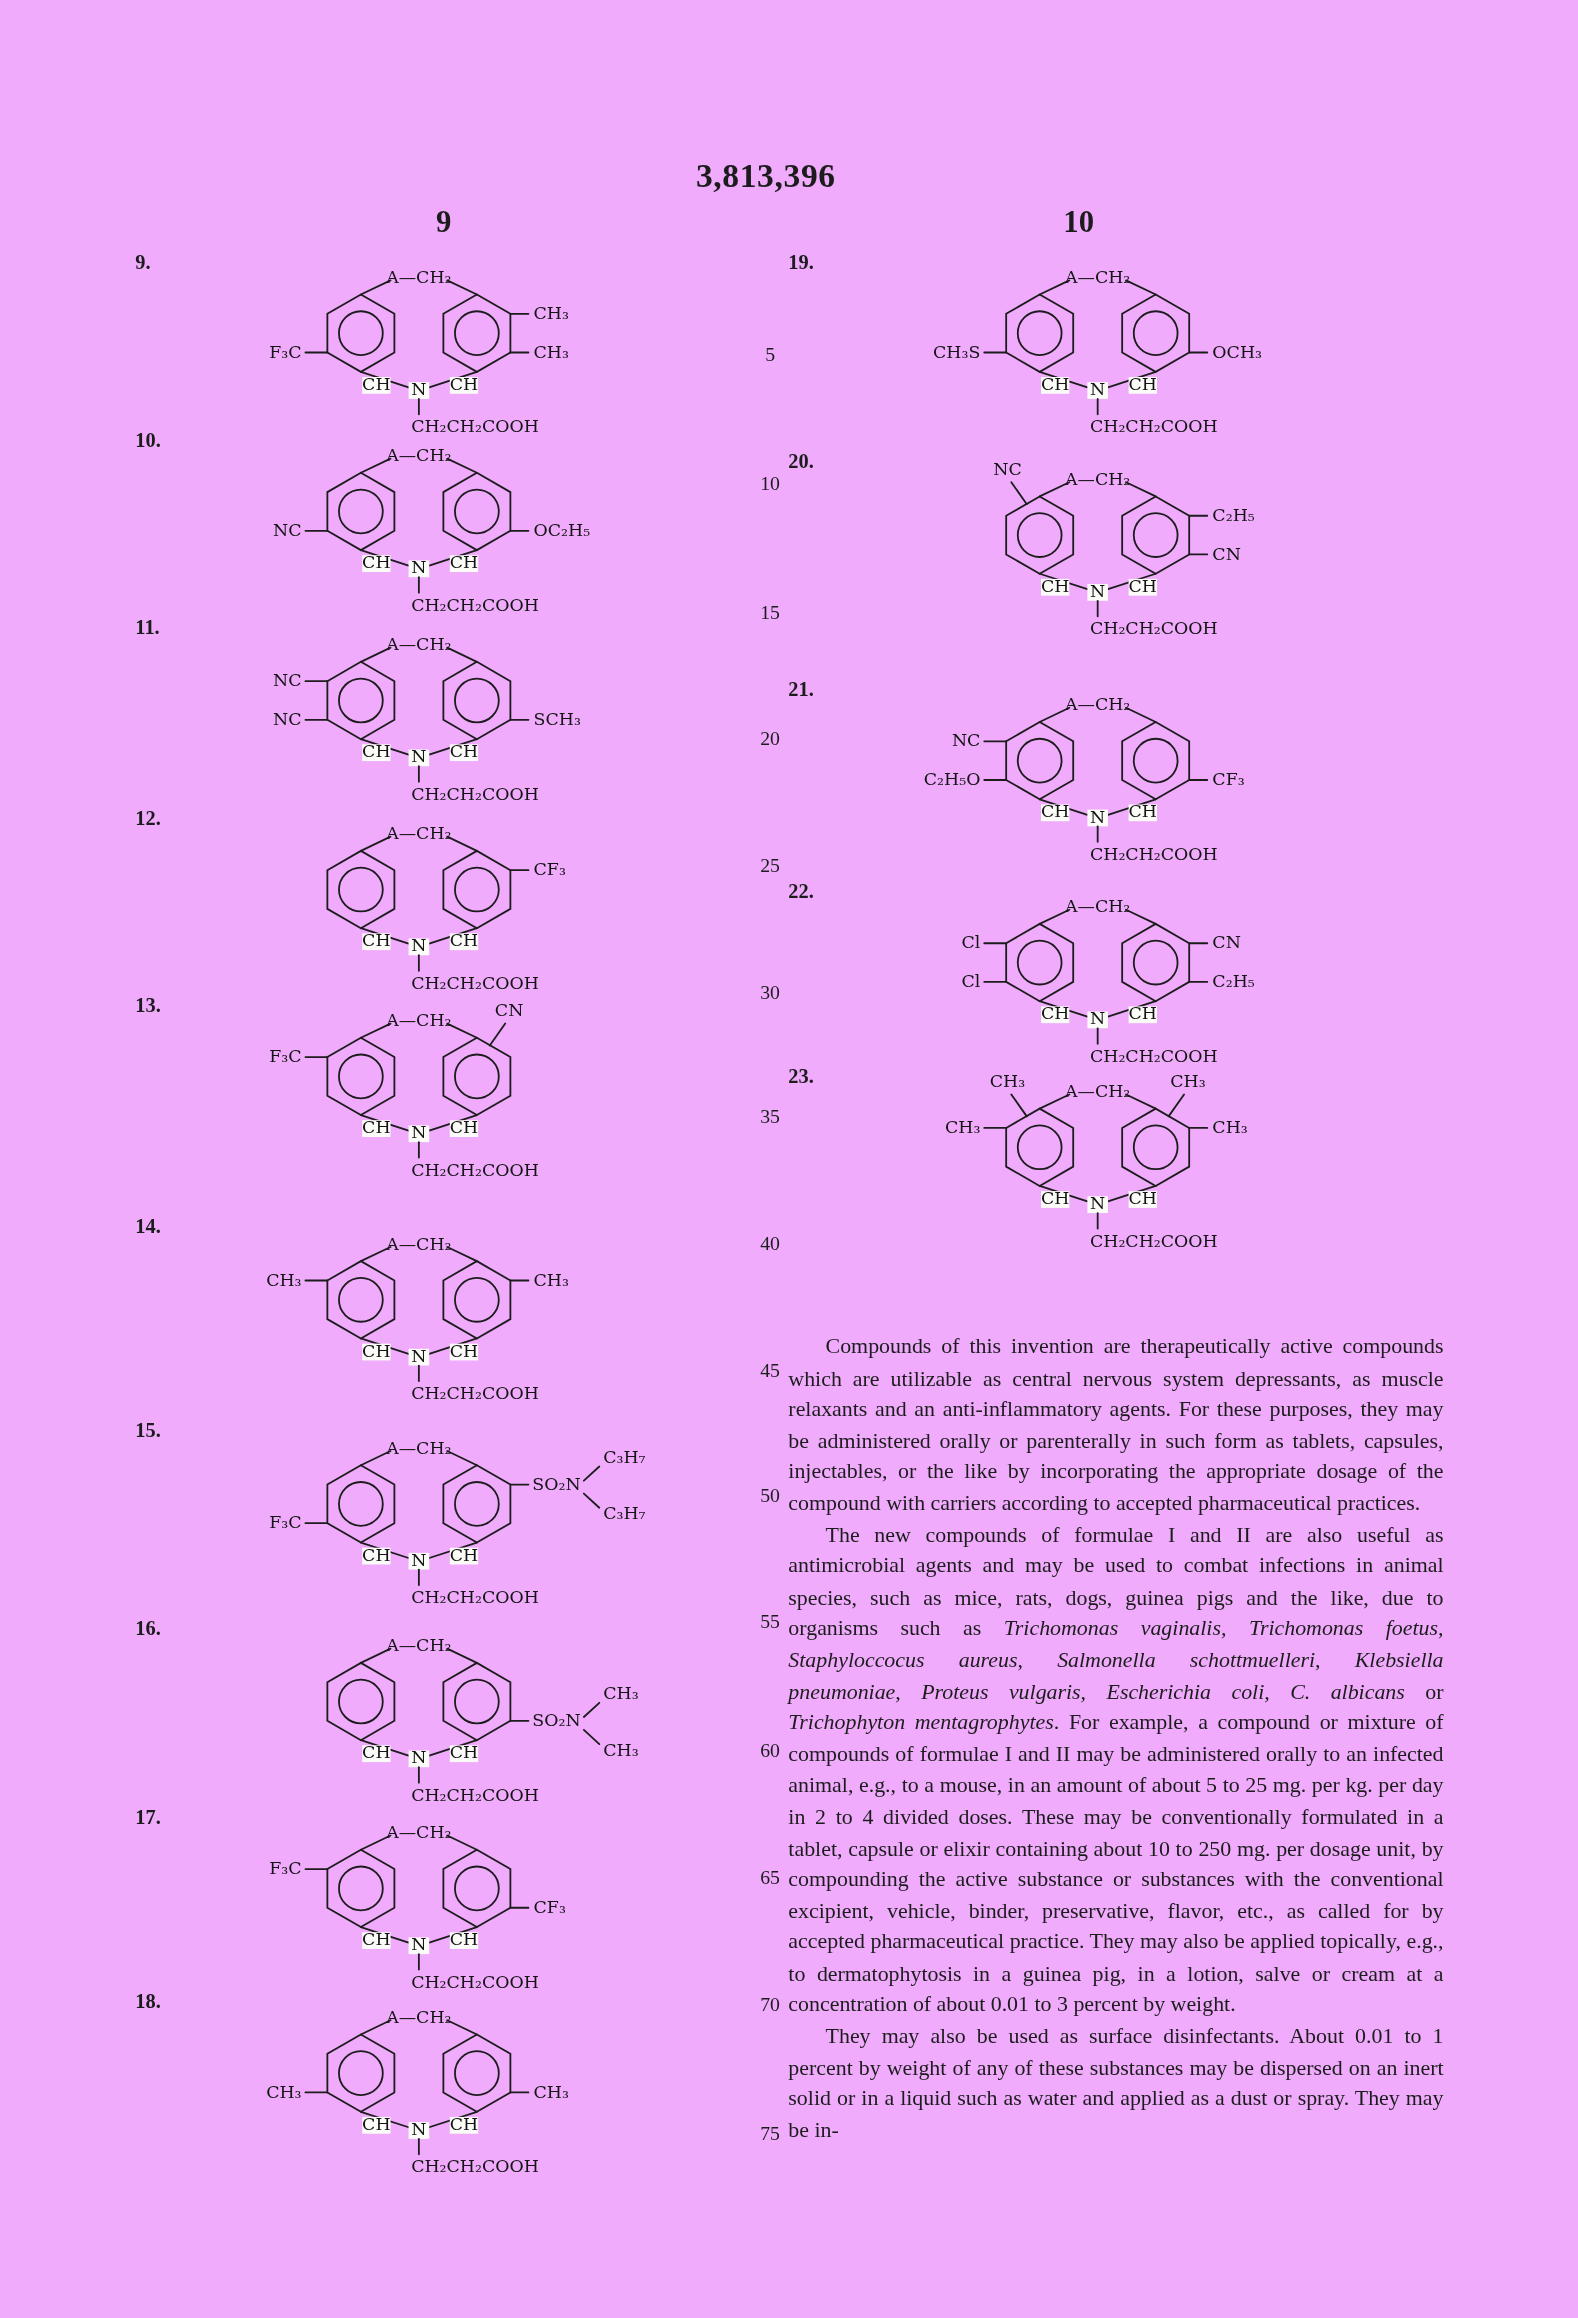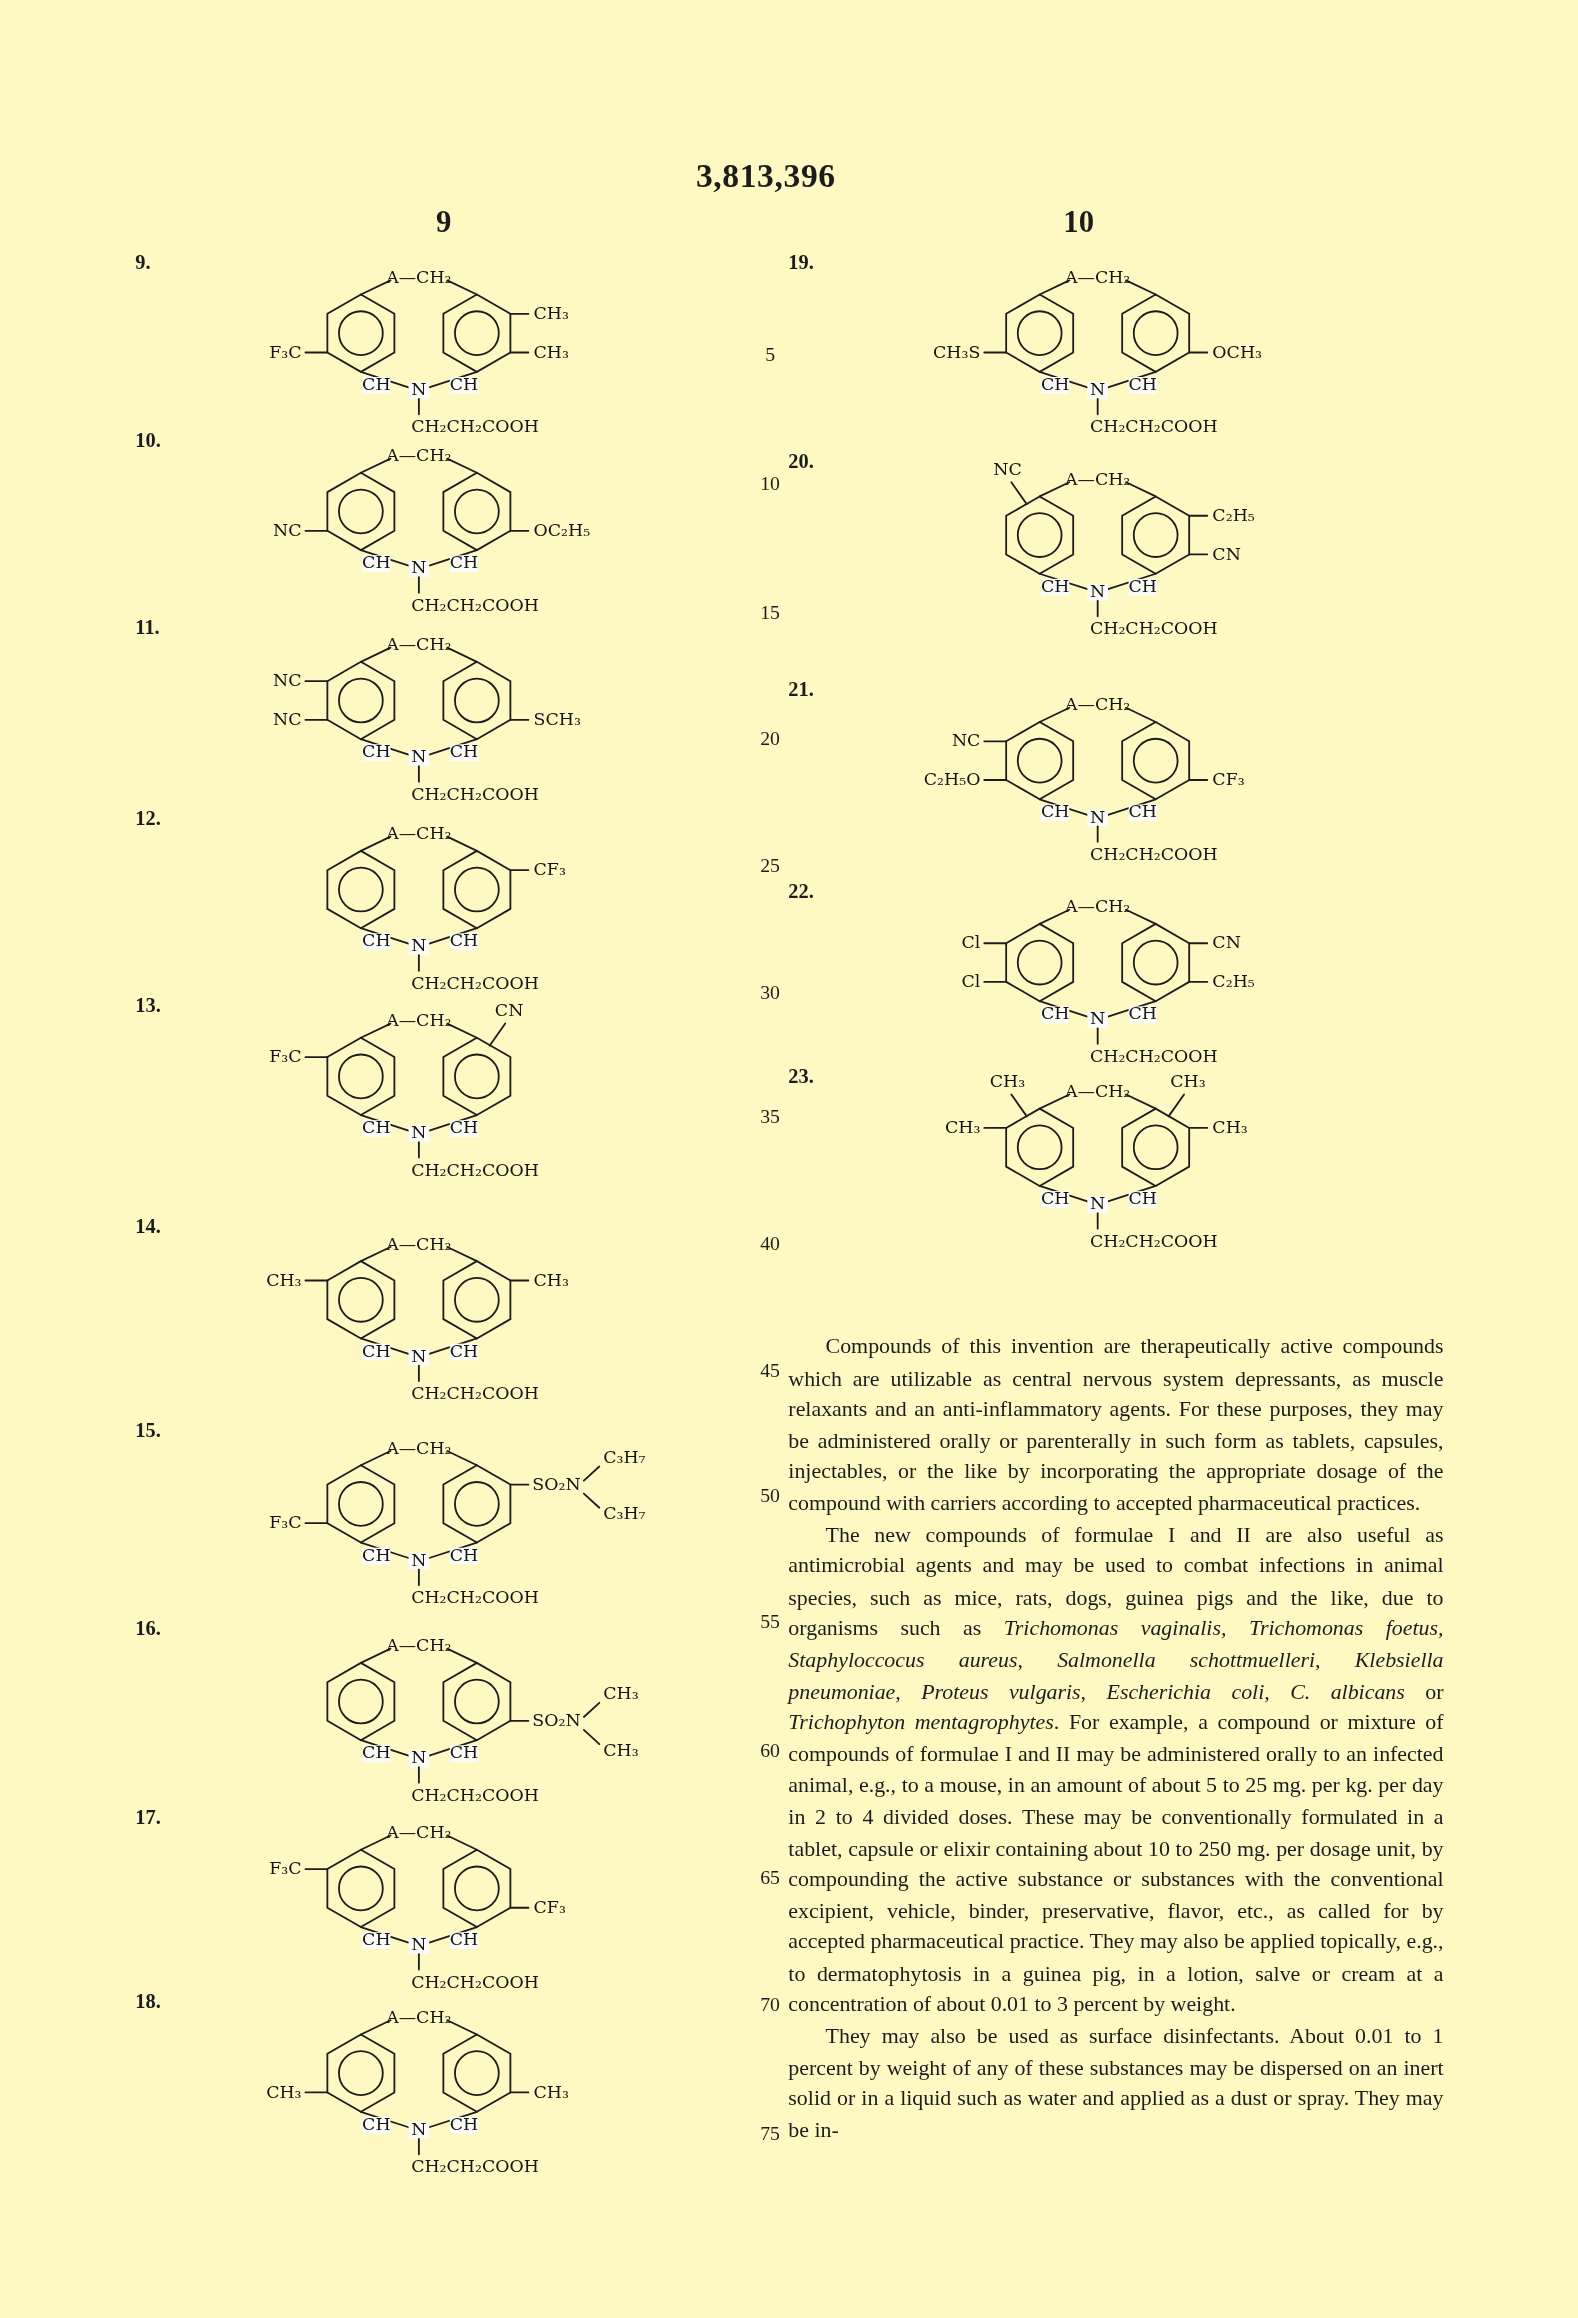--- a/index.html
+++ b/index.html
@@ -1,16 +1,16 @@
 <!DOCTYPE html>
 <html style="font-size:11px"><head>
 <meta charset="utf-8">
 <style>
   html,body{margin:0;padding:0;background:#d8d8d4;}
-  #viewport{width:1578px;height:2319px;background:#fef9c3;overflow:hidden;position:relative;}
+  #viewport{width:1578px;height:2319px;background:#f0abfc;overflow:hidden;position:relative;}
   #content{width:735px;height:1079px;transform:scale(2.1481);transform-origin:0 0;position:relative;
            font-family:"Liberation Serif",serif;color:#1c1c1c;}
   .abs{position:absolute;}
   #patent-number{top:73px;left:0;width:713px;text-align:center;font-size:15.6px;font-weight:bold;letter-spacing:0.3px;}
   .colnum{font-size:14.3px;font-weight:bold;}
   #colnum-left{left:203px;top:95px;}
   #colnum-right{left:495px;top:95px;}
   .line-num{font-size:9.2px;width:27px;text-align:center;left:345px;}
   .compound-label{font-size:9.5px;font-weight:bold;}
   .struct{position:absolute;width:204px;height:101px;overflow:visible;}

